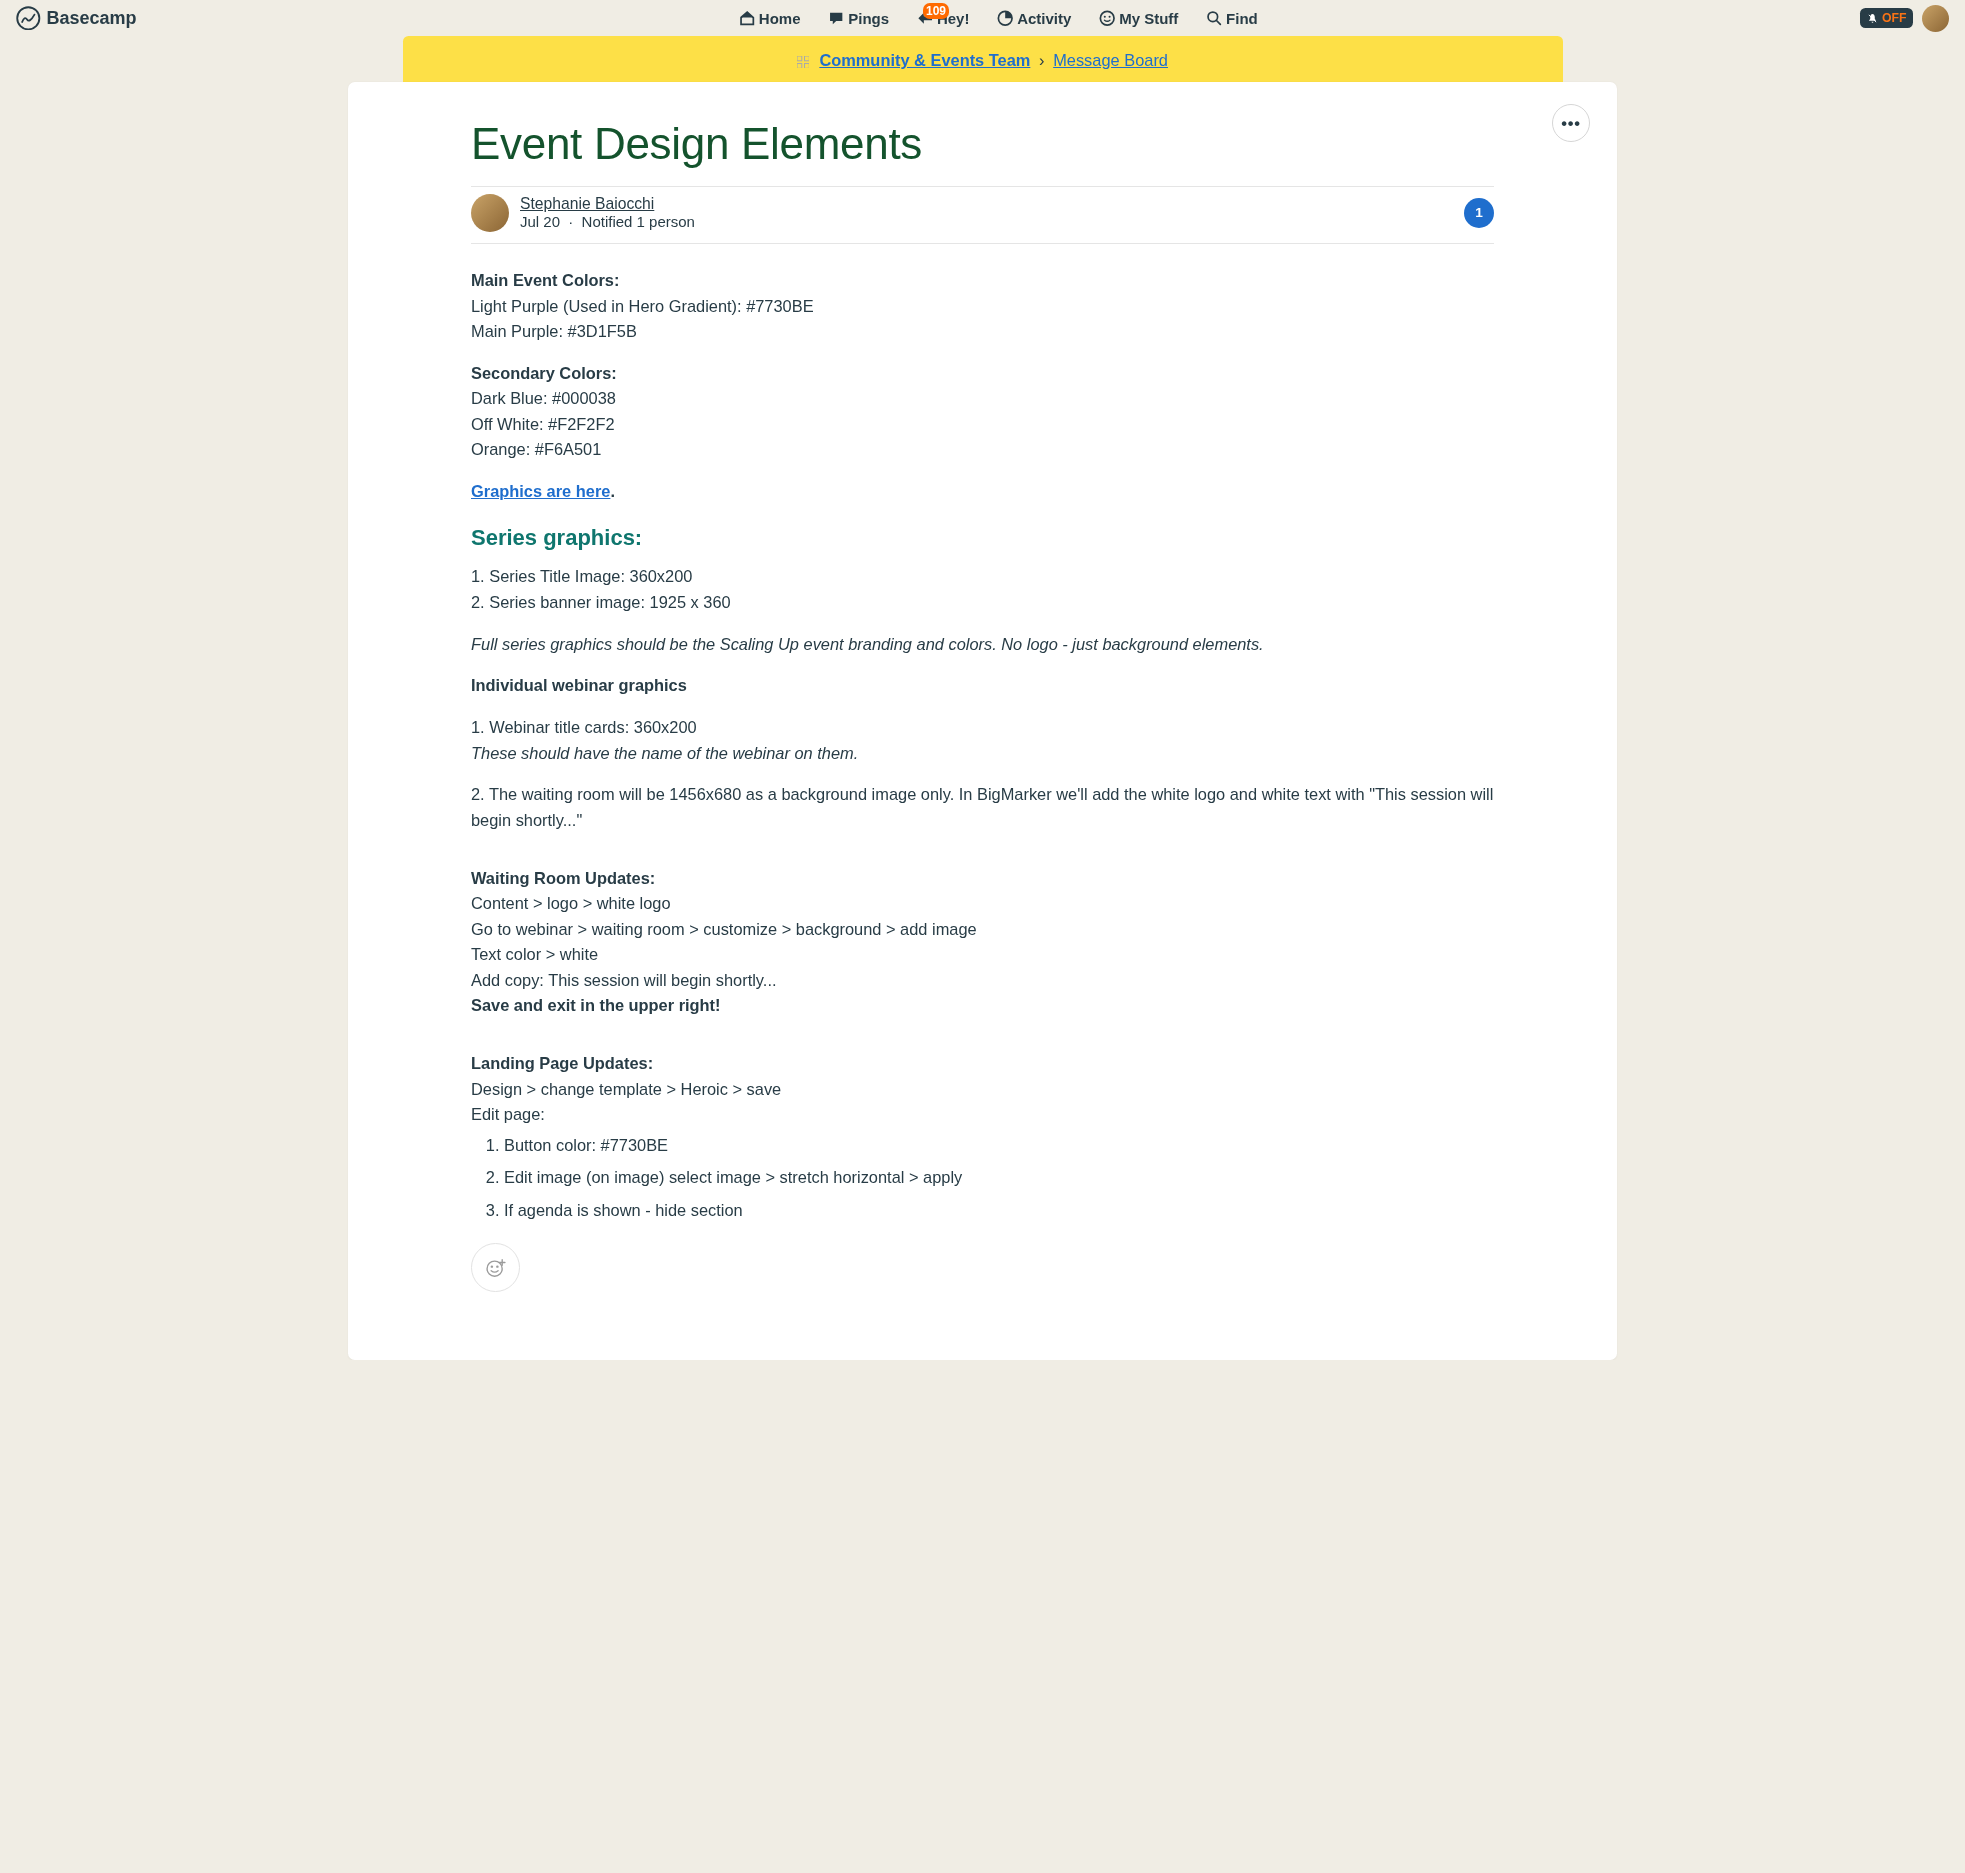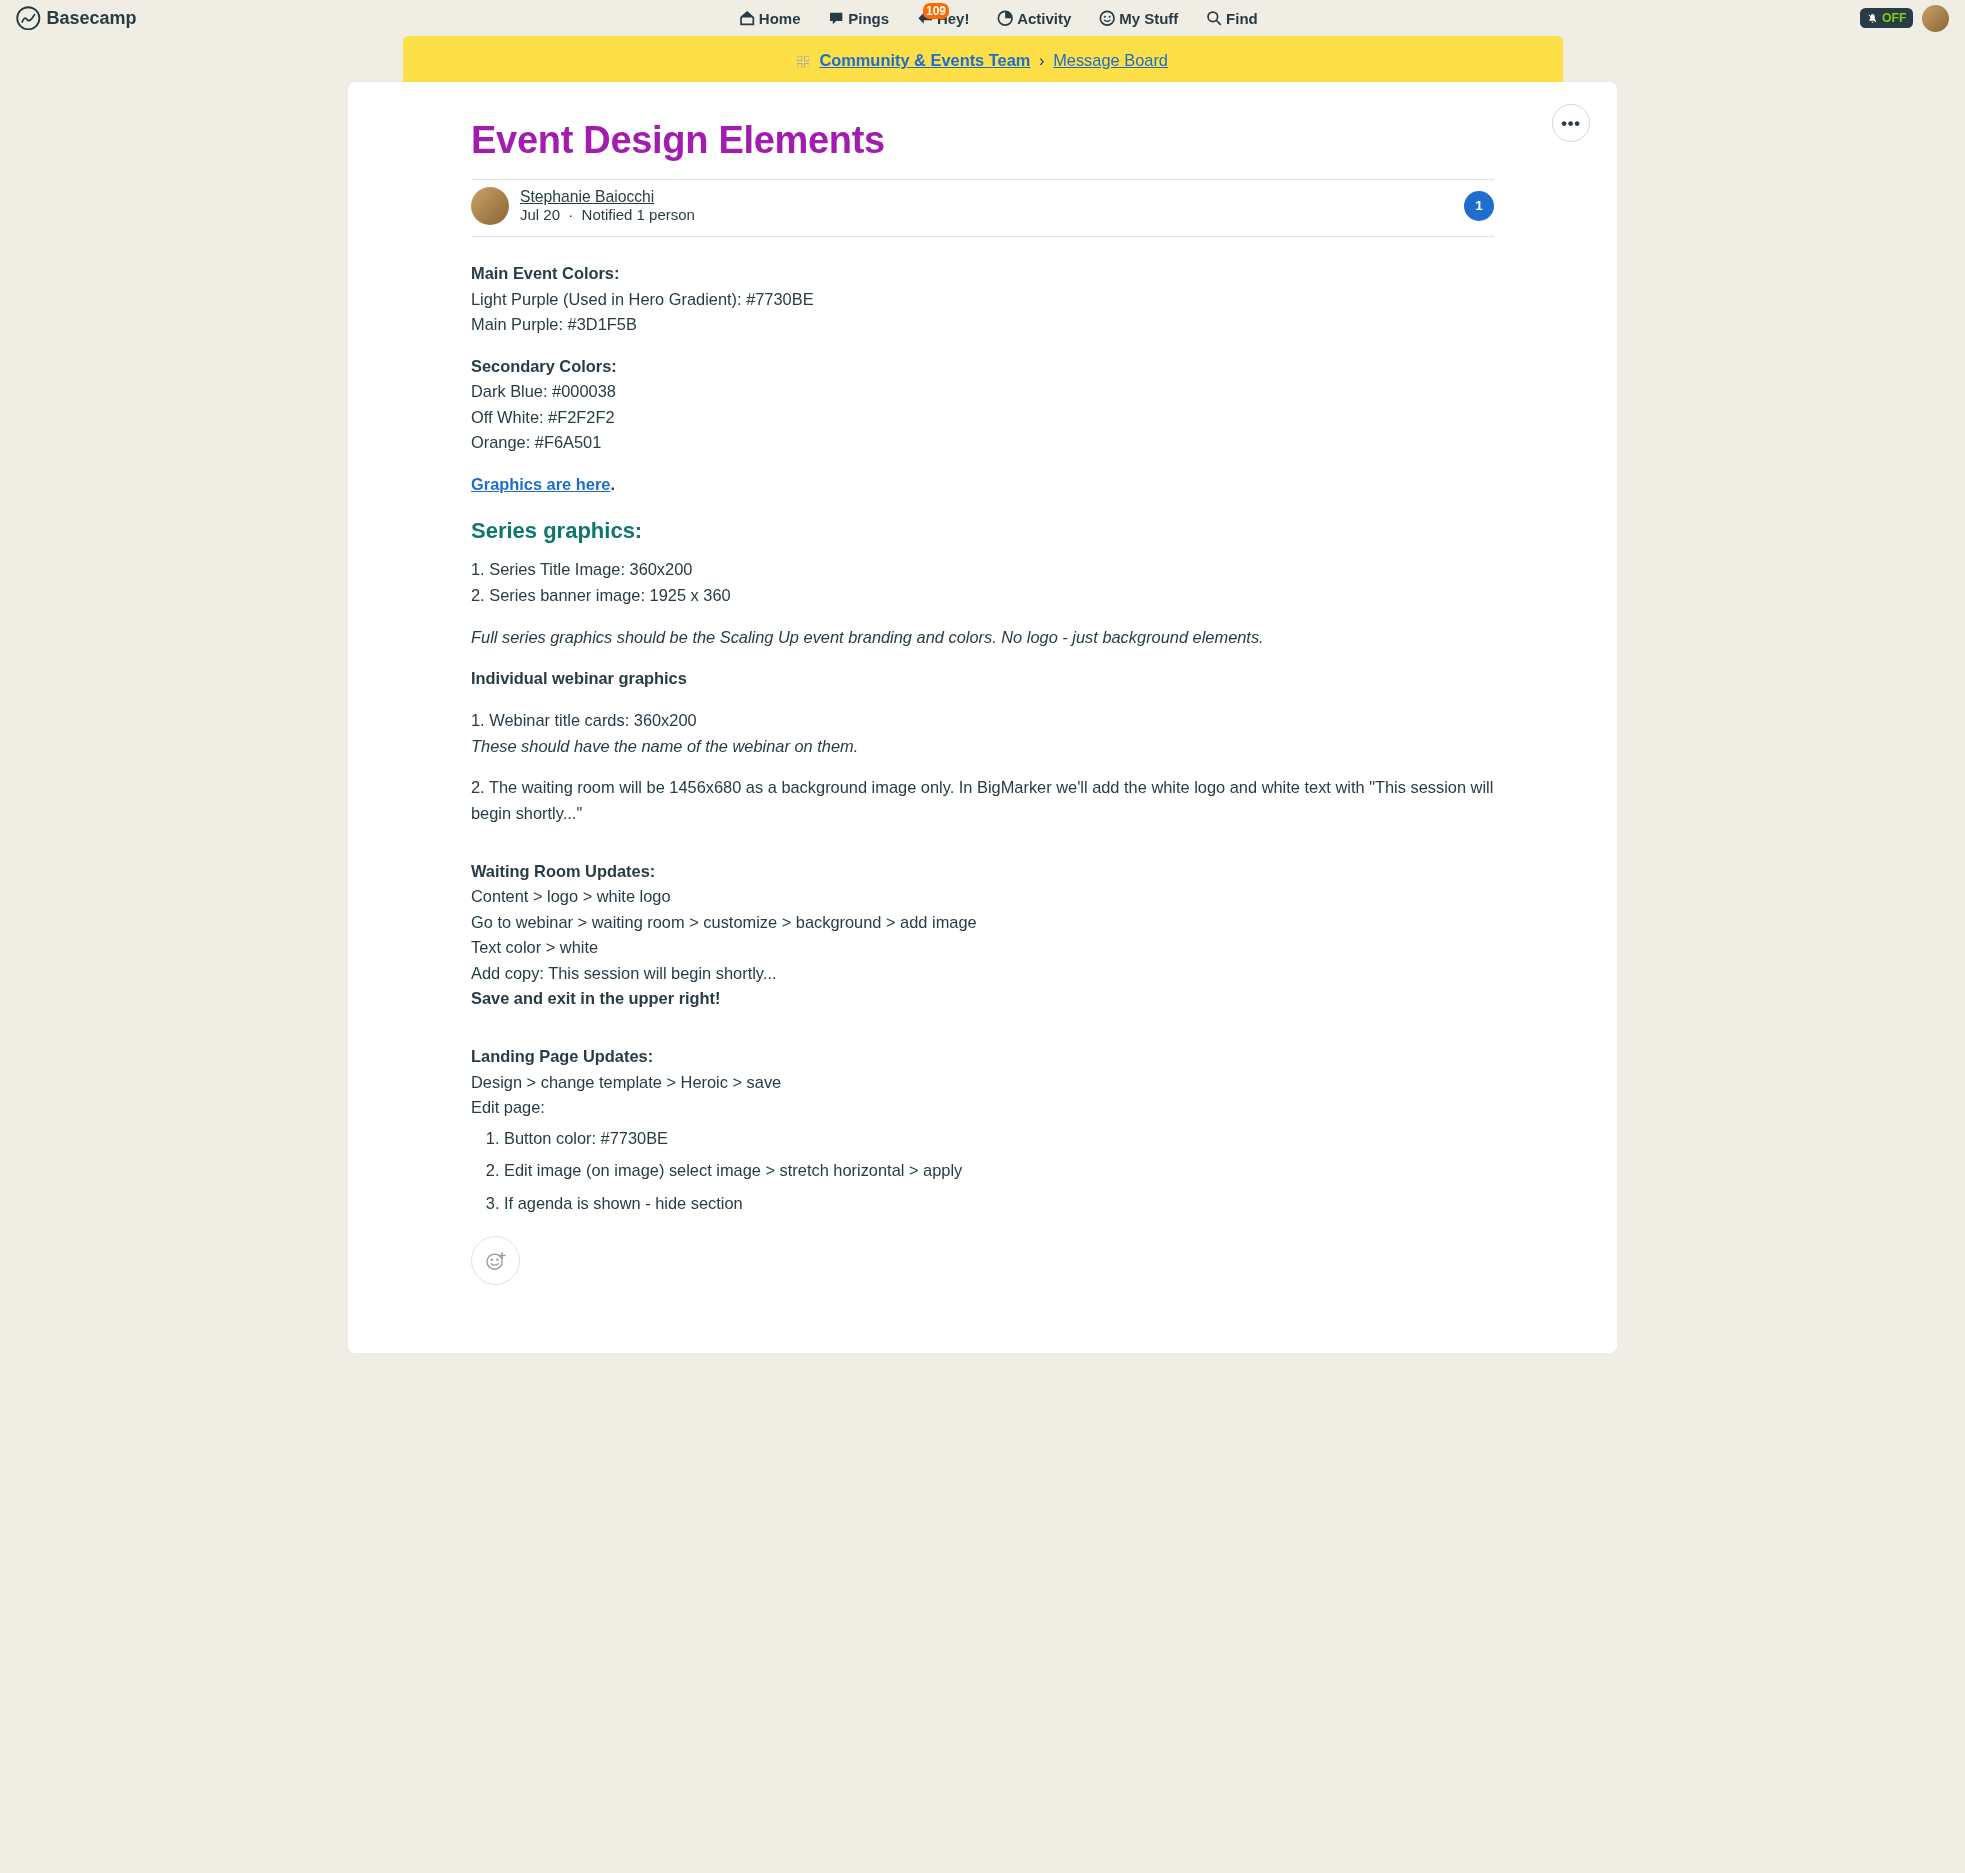--- a/index.html
+++ b/index.html
@@ -61,21 +61,21 @@
       padding: 1.4px 3.4px;
       border-radius: 6.8px;
     }
     .right-controls {
       display: flex;
       align-items: center;
       gap: 8.2px;
     }
     .off-pill {
       background: #283c46;
-      color: #84cc16;
+      color: #f97316;
       border-radius: 5.5px;
       padding: 2.7px 6.8px;
       font-weight: 700;
       font-size: 12.3px;
       display: flex;
       align-items: center;
       gap: 4px;
     }
     .avatar {
       width: 27px;
@@ -128,24 +128,24 @@
       align-items: center;
       justify-content: center;
       cursor: pointer;
       background: white;
       font-size: 16.4px;
       font-weight: 700;
       letter-spacing: 0.7px;
       color: #283c46;
     }
     h1.post-title {
-      font-size: 38px;
-      font-weight: 700;
+      font-size: 44px;
+      font-weight: 400;
       margin-bottom: 16.4px;
-      color: #a21caf;
+      color: #14532d;
       letter-spacing: -0.3px;
     }
     .author-row {
       display: flex;
       align-items: center;
       gap: 11px;
       padding: 6.8px 0 11px;
       border-top: 0.7px solid #e5e5e5;
       border-bottom: 0.7px solid #e5e5e5;
     }

